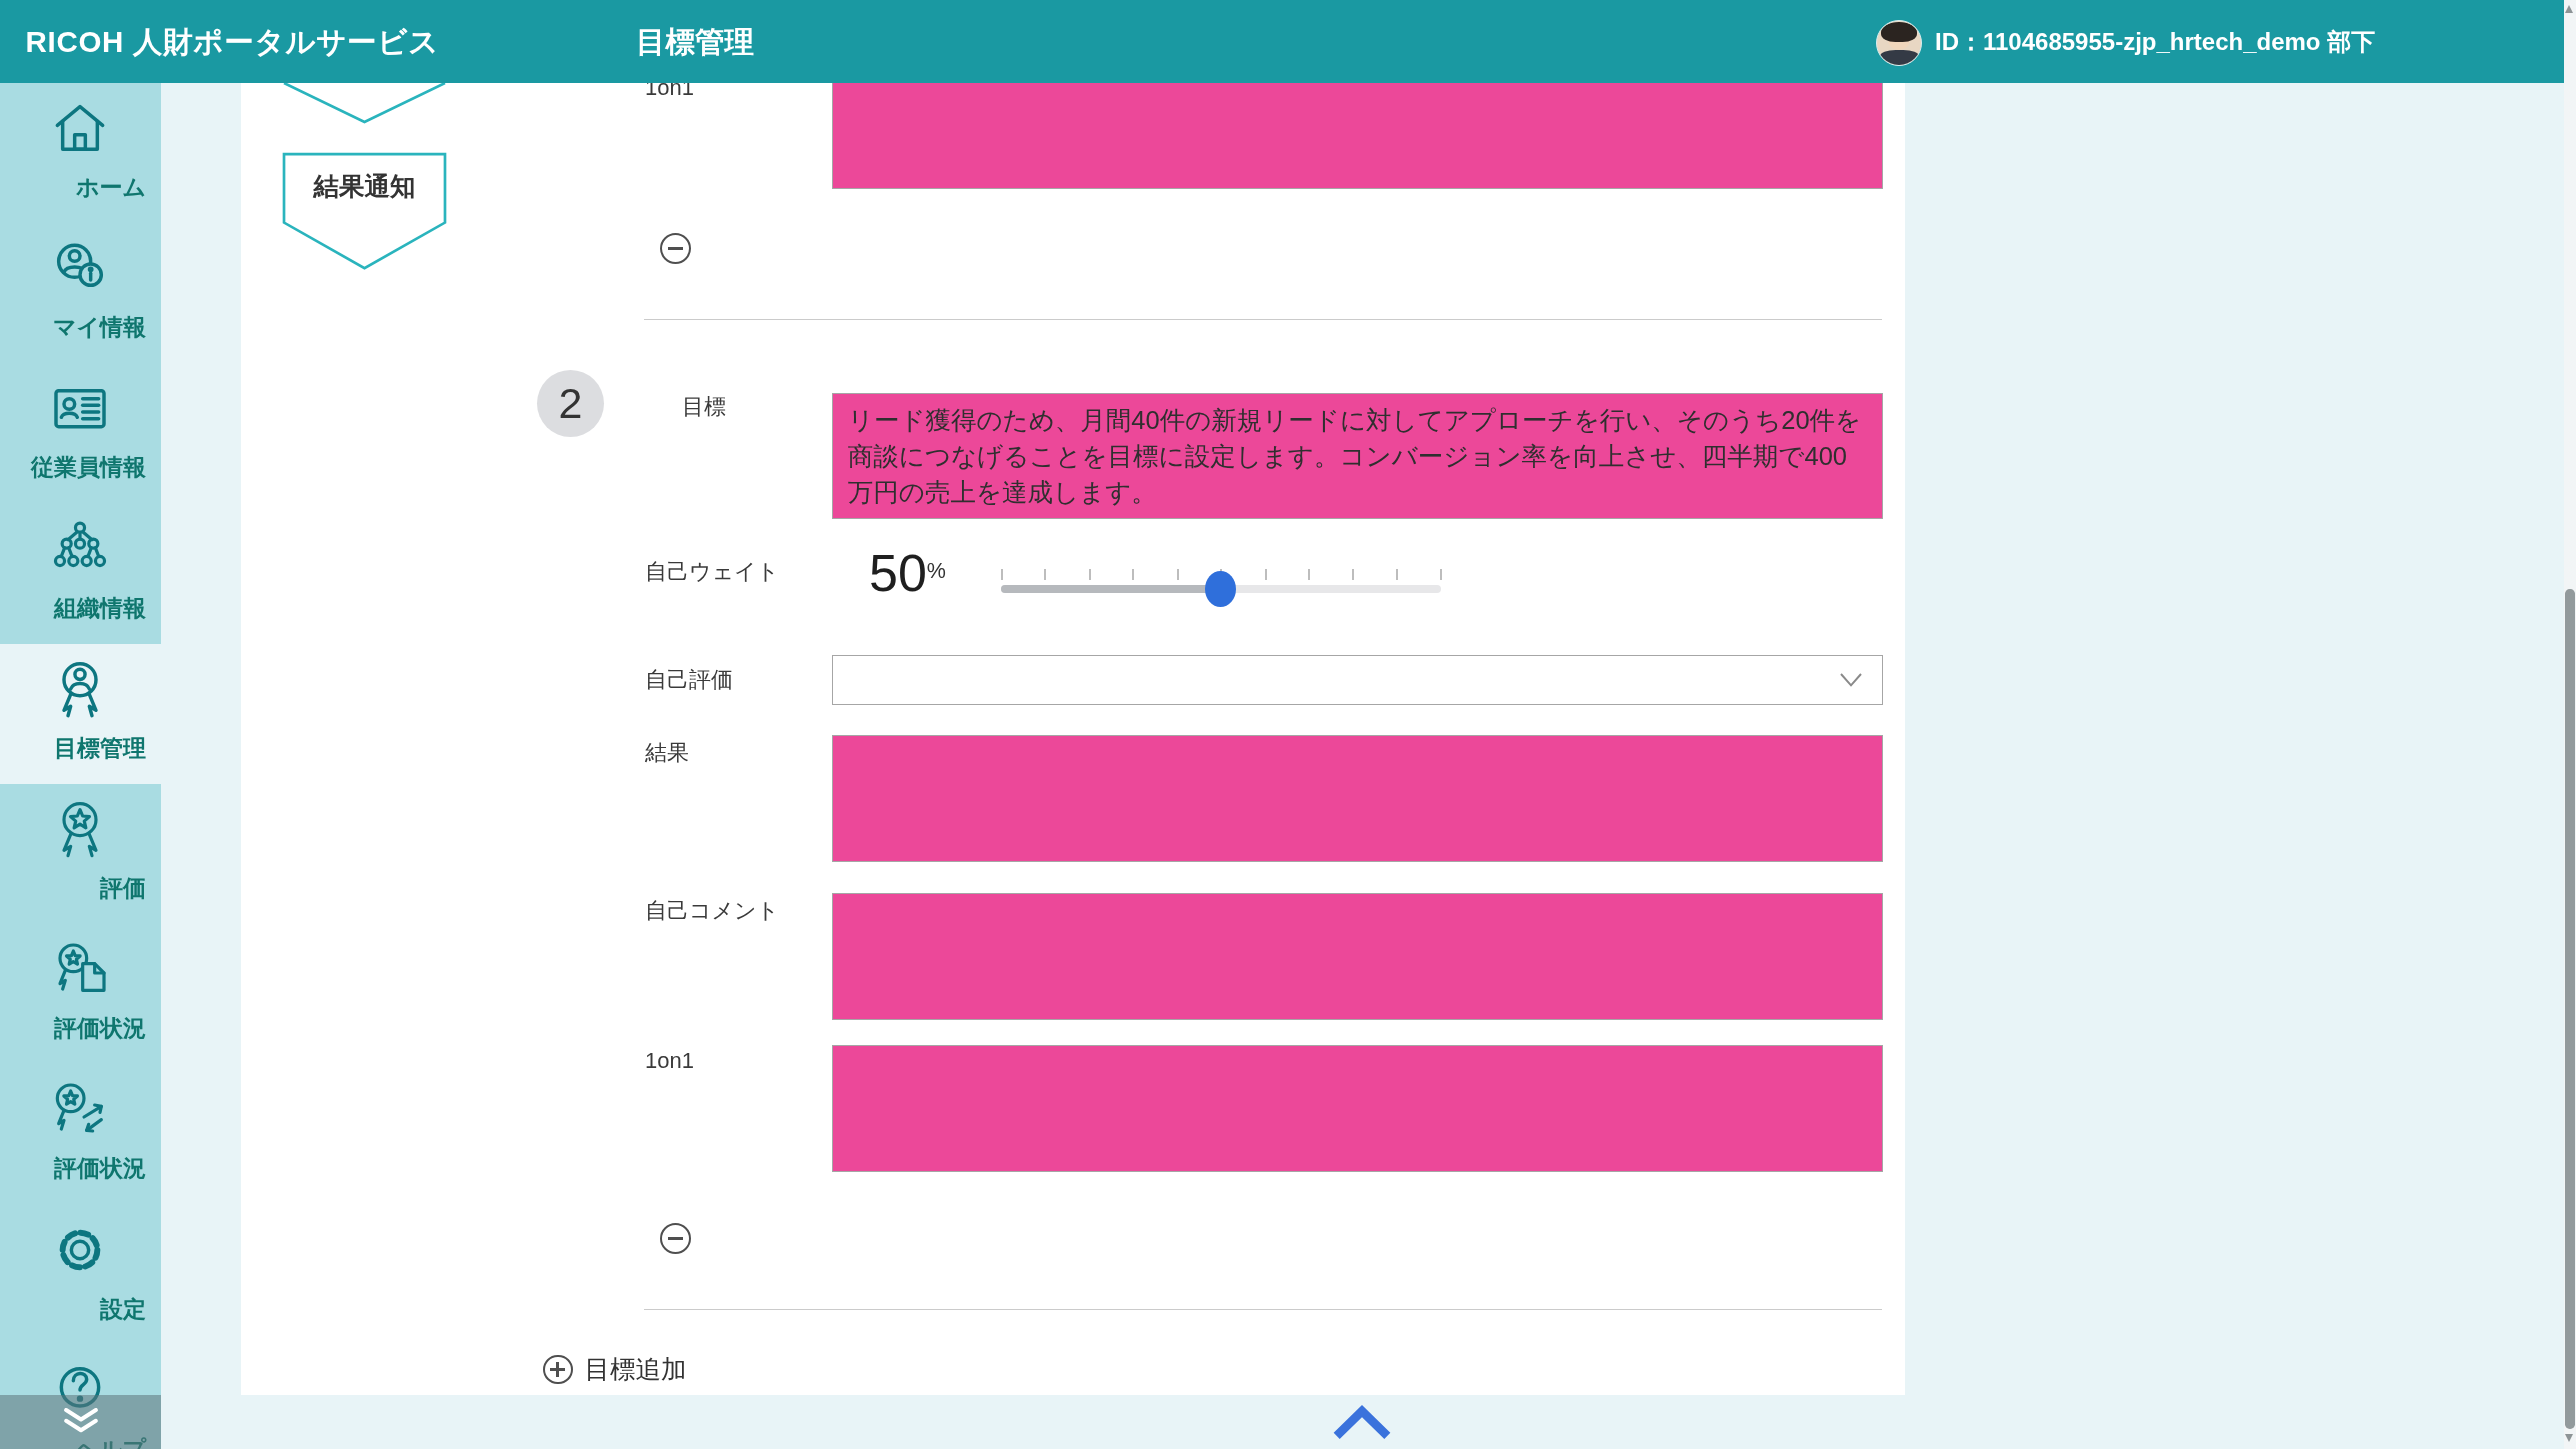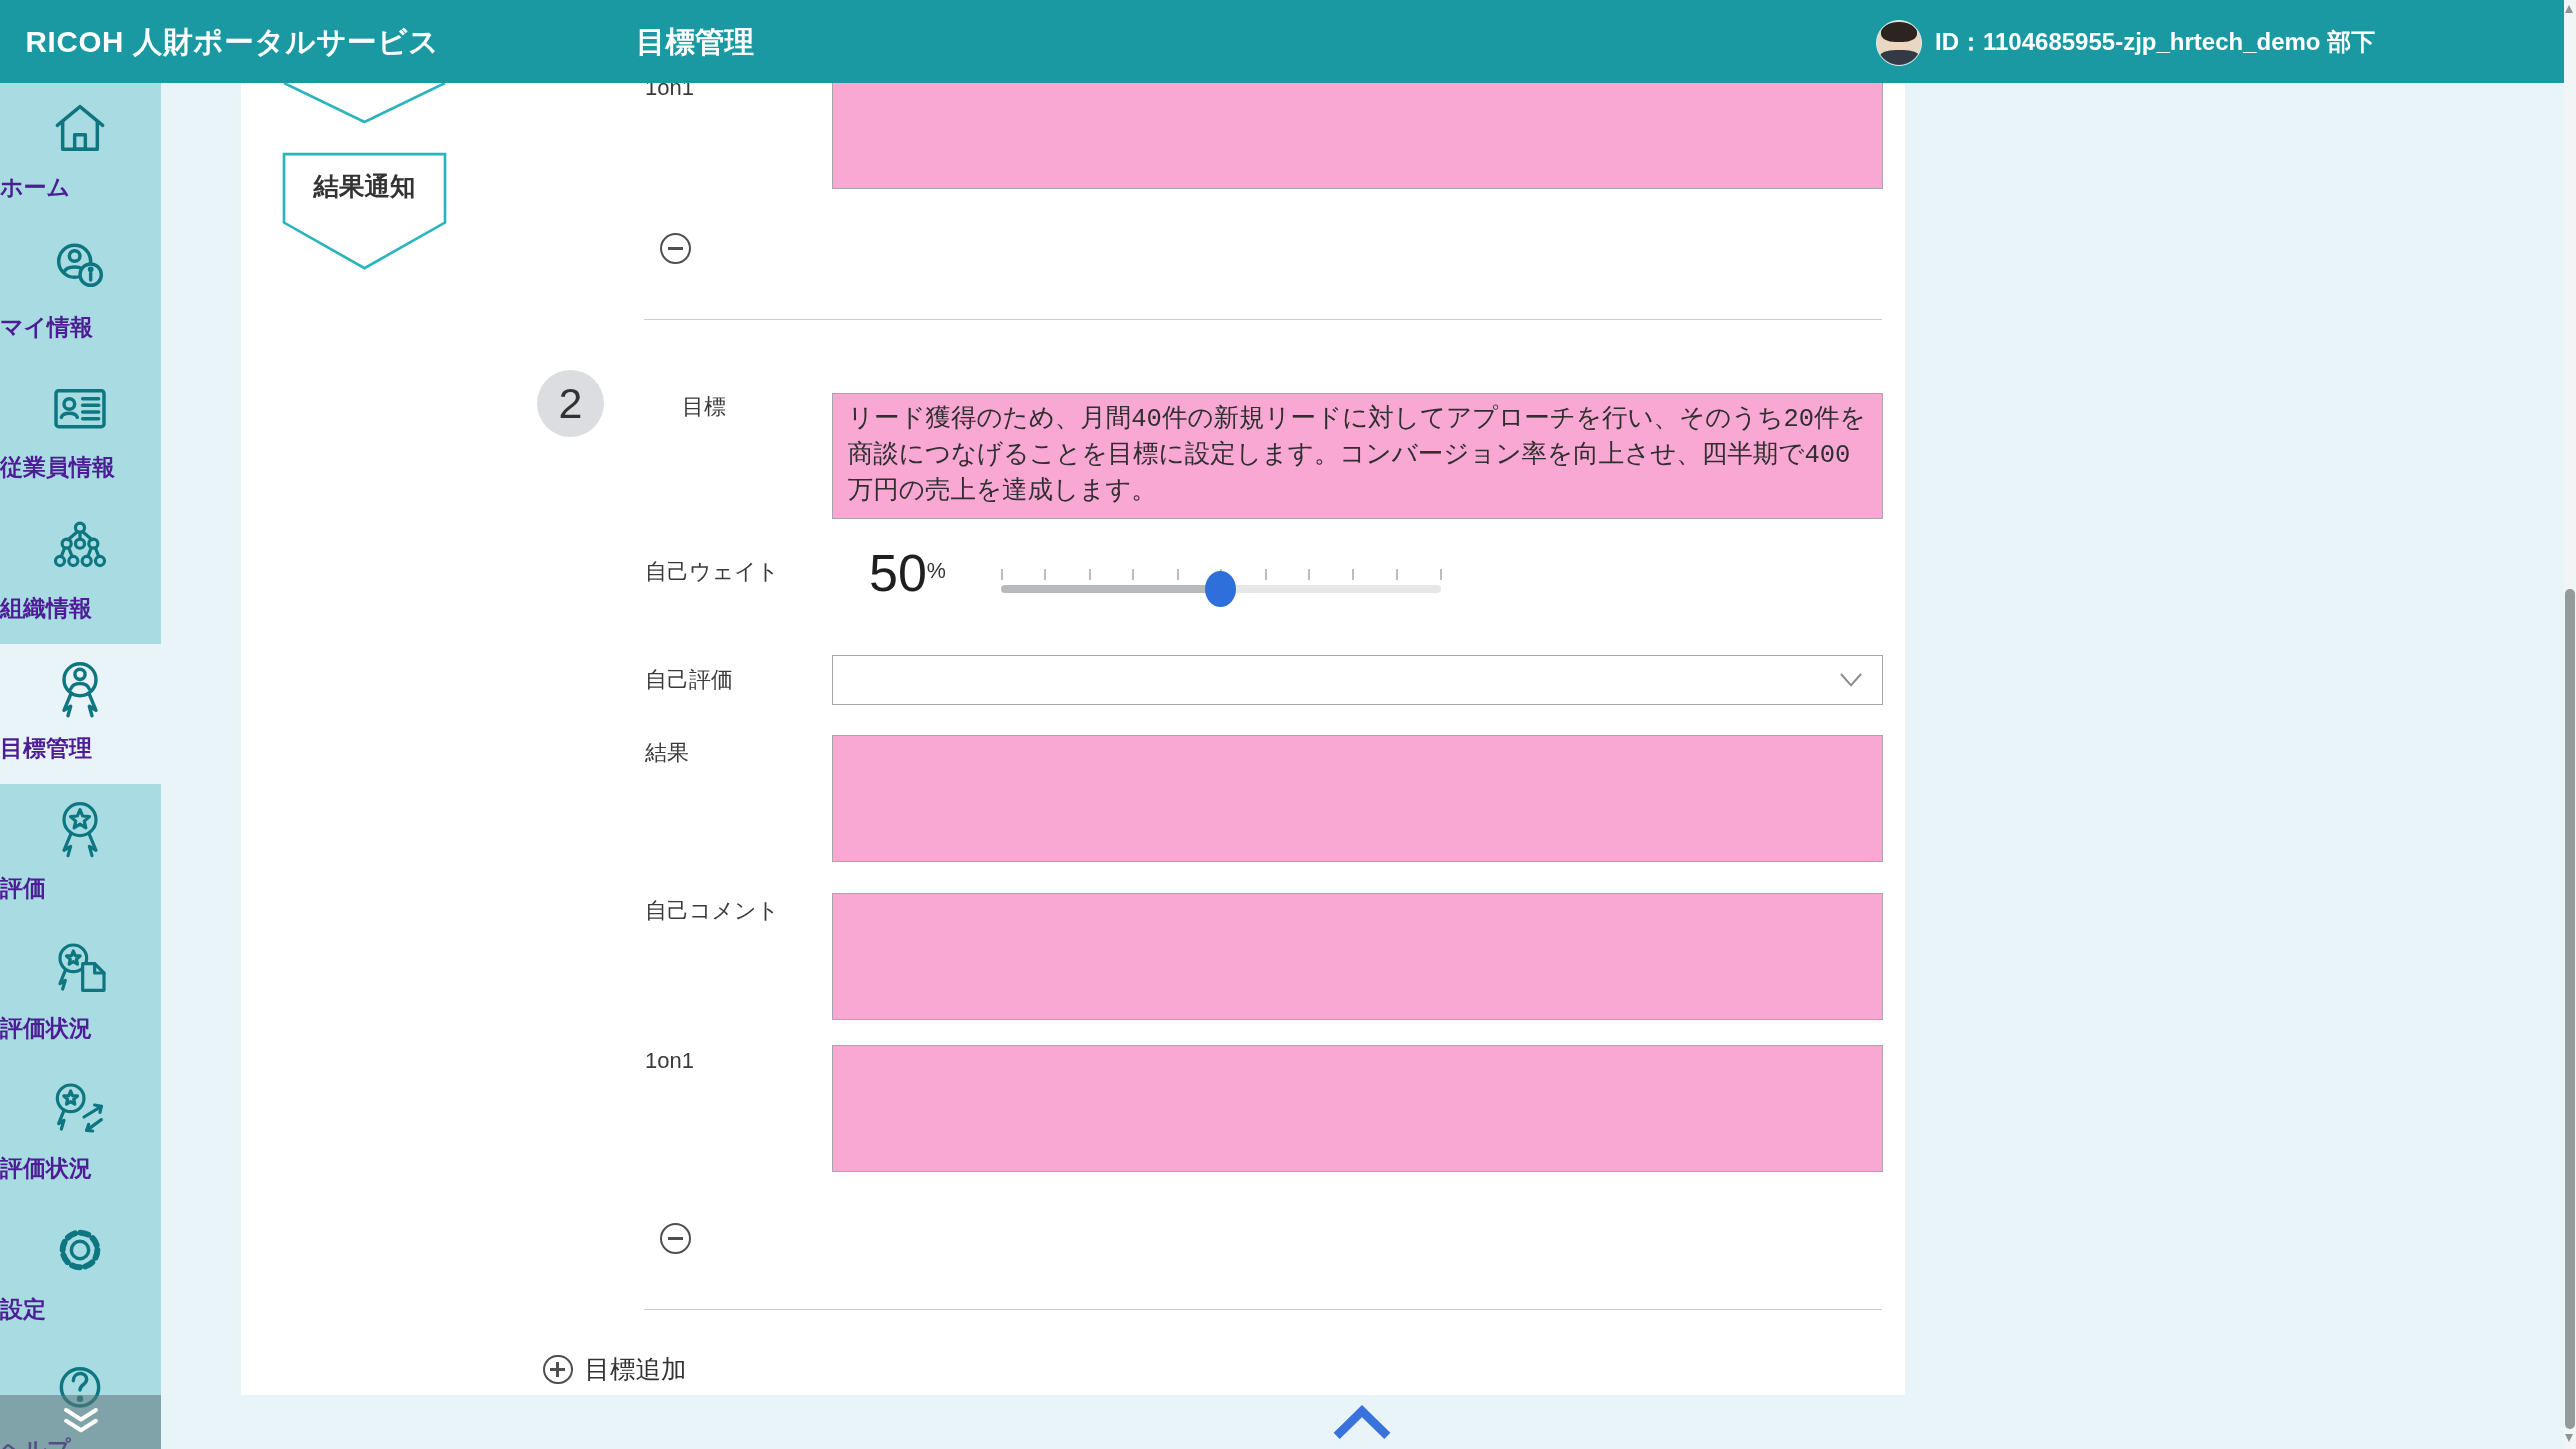--- a/index.html
+++ b/index.html
@@ -20,36 +20,36 @@
   #avatar .face{position:absolute;left:11.4px;top:9.4px;width:21.5px;height:20px;border-radius:50%;background:#f0d6bc;}
   #avatar .suit{position:absolute;left:2.7px;top:29.5px;width:39px;height:16px;border-radius:40% 40% 0 0;background:#343a45;}
   #header .user-id{position:absolute;left:1935px;top:0;line-height:83px;color:#fff;
           font-size:24px;font-weight:700;}
 
   
   #sidebar{left:0;top:83px;width:161px;height:1366px;background:#a9dce2;z-index:20;}
   .side-item{position:absolute;left:0;width:161px;height:140px;cursor:pointer;}
   .side-item.active{background:#e8f4f7;}
   .side-item svg{position:absolute;left:48px;top:13.4px;}
-  .side-item .lbl{position:absolute;left:0;top:89px;width:146px;text-align:left;
-          font-size:23px;font-weight:600;color:#4c1d95;}
+  .side-item .lbl{position:absolute;left:0;top:89px;width:146px;text-align:right;
+          font-size:23px;font-weight:600;color:#0f766e;}
   #side-scroll-strip{left:0;top:1395px;width:161px;height:54px;background:rgba(92,116,122,.55);z-index:22;}
   #side-scroll-strip svg{position:absolute;left:62px;top:13.4px;}
 
   
   #panel{left:241px;top:83px;width:1664px;height:1312px;background:#fff;z-index:1;}
 
   
   .badge-svg{z-index:2;}
   #badge-label{left:282px;top:169px;width:165px;text-align:center;font-size:25.5px;
           font-weight:600;color:#333;z-index:3;}
 
   
   .f-label{font-size:22px;color:#3a3a3a;z-index:2;}
-  .t-area{background:#f9a8d4;border:1.3px solid #a6a6a6;z-index:2;box-sizing:border-box;font-family:Liberation Mono, monospace;}
+  .t-area{background:#ec4899;border:1.3px solid #a6a6a6;z-index:2;box-sizing:border-box;}
   .divider{height:1.3px;background:#cbcbcb;z-index:2;}
   .circle-btn{width:31px;height:31px;border:2px solid #4f4f4f;border-radius:50%;z-index:2;
           box-sizing:border-box;cursor:pointer;background:#fff;}
   .circle-btn .hbar{position:absolute;left:6px;top:12px;width:14.8px;height:2.7px;background:#4f4f4f;}
   #num-circle{left:537px;top:370px;width:67px;height:67px;border-radius:50%;background:#dcdde0;
           text-align:center;line-height:67px;font-size:43px;color:#333;z-index:2;}
   #goal-text{left:832px;top:393px;width:1051px;height:126px;padding:8px 14.8px;
           font-size:25.5px;line-height:1.42;color:#2f2f2f;overflow:hidden;}
   
   #weight-val{left:869px;top:547px;z-index:2;display:flex;align-items:center;}

